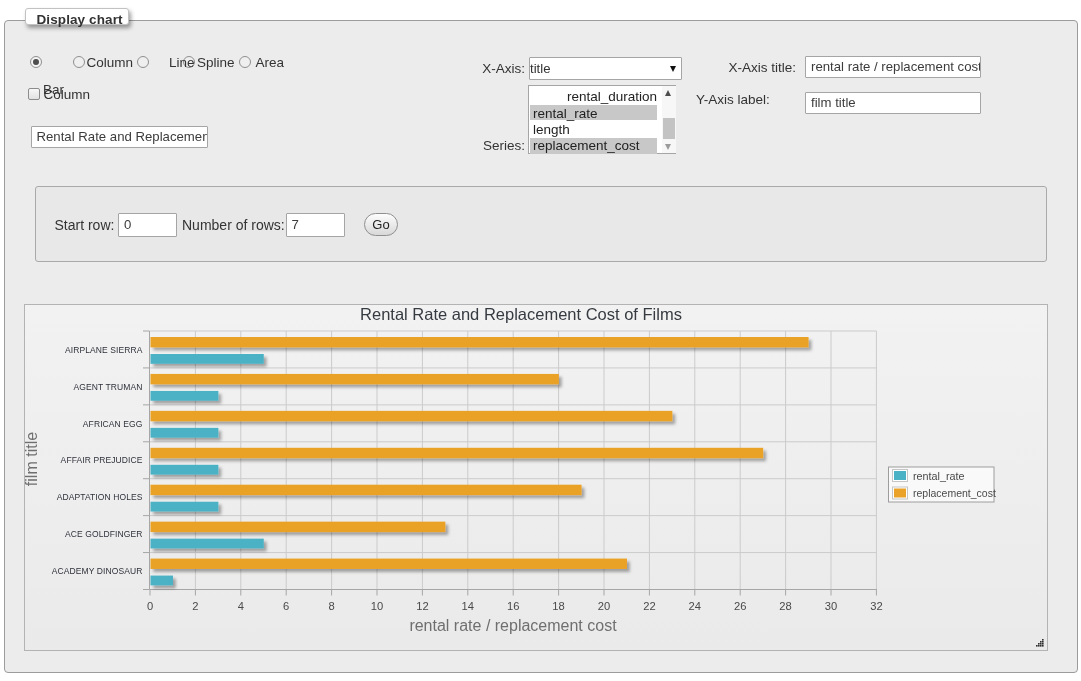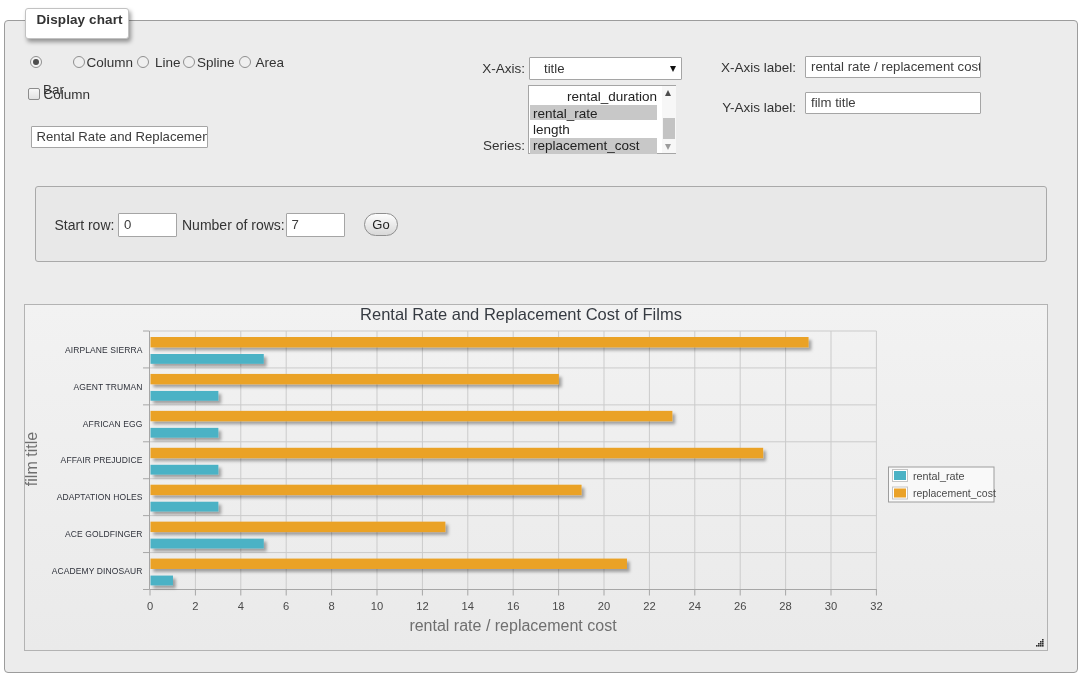--- a/index.html
+++ b/index.html
@@ -3,59 +3,59 @@
 * { margin:0; padding:0; box-sizing:border-box; }
 html,body { width:1081px; height:681px; background:#fff;
   font-family:"Liberation Sans",sans-serif; position:relative; overflow:hidden; }
 .abs { position:absolute; }
 .lbl { position:absolute; font-size:14px; color:#333; white-space:nowrap; }
 .inp { position:absolute; background:#fff; border:1px solid #a5a5a5; border-radius:1px;
   font-size:13.2px; color:#3c3c3c; line-height:20px; padding:0 0 0 5px; overflow:hidden; white-space:nowrap; }
 </style></head>
 <body>
 <div class="abs" style="left:4px;top:20px;width:1074px;height:653px;border:1px solid #9c9c9c;border-radius:4px;background:#ececec;"></div>
-<div class="abs" style="left:25px;top:8px;width:104px;height:31px;background:#fff;border:1px solid #c2c2c2;border-radius:3px;box-shadow:2px 3px 4px rgba(0,0,0,0.38);font-size:13.5px;font-weight:bold;color:#333;line-height:22px;padding-left:10.5px;letter-spacing:0.1px;">Display chart</div>
+<div class="abs" style="left:25px;top:8px;width:104px;height:17px;background:#fff;border:1px solid #c2c2c2;border-radius:3px;box-shadow:2px 3px 4px rgba(0,0,0,0.38);font-size:13.5px;font-weight:bold;color:#333;line-height:22px;padding-left:10.5px;letter-spacing:0.1px;">Display chart</div>
 
 <div class="abs" style="left:29.5px;top:56.2px;width:12px;height:12px;border:1px solid #8f8f8f;border-radius:50%;background:#f4f4f4;"></div>
 <div class="abs" style="left:72.9px;top:56.2px;width:12px;height:12px;border:1px solid #8f8f8f;border-radius:50%;background:#efefef;"></div>
 <div class="abs" style="left:137.0px;top:56.2px;width:12px;height:12px;border:1px solid #8f8f8f;border-radius:50%;background:#efefef;"></div>
 <div class="abs" style="left:183.0px;top:56.2px;width:12px;height:12px;border:1px solid #8f8f8f;border-radius:50%;background:#efefef;"></div>
 <div class="abs" style="left:239.0px;top:56.2px;width:12px;height:12px;border:1px solid #8f8f8f;border-radius:50%;background:#efefef;"></div>
 <div class="abs" style="left:32.9px;top:59.4px;width:5.8px;height:5.8px;border-radius:50%;background:#4e4e4e;"></div>
 <div class="lbl" style="left:43.0px;top:55px;font-size:13.5px;margin-top:27px;">Bar</div>
 <div class="lbl" style="left:86.5px;top:55px;font-size:13.5px;">Column</div>
-<div class="lbl" style="left:155px;top:55px;font-size:13.5px;">Line</div>
+<div class="lbl" style="left:169px;top:55px;font-size:13.5px;">Line</div>
 <div class="lbl" style="left:197.0px;top:55px;font-size:13.5px;">Spline</div>
 <div class="lbl" style="left:255.5px;top:55px;font-size:13.5px;text-align:center;">Area</div>
 
 <div class="abs" style="left:28px;top:87.9px;width:12.2px;height:12px;border:1px solid #8c8c8c;border-radius:2px;background:linear-gradient(#f8f8f8,#e2e2e2);"></div>
 <div class="lbl" style="left:43.5px;top:87px;font-size:13.5px;">Column</div>
 
 <div class="inp" style="left:30.5px;top:125.5px;width:177px;height:22px;">Rental Rate and Replacement Cost</div>
 
 <div class="lbl" style="left:425px;top:61px;width:100px;text-align:right;font-size:13.5px;">X-Axis:</div>
-<div class="inp" style="left:529px;top:57px;width:153px;height:23px;line-height:21px;color:#333;padding-left:14px;">title</div>
+<div class="inp" style="left:529px;top:57px;width:153px;height:23px;line-height:21px;color:#333;padding-left:0;">title</div>
 <div class="abs" style="left:670px;top:65.5px;width:0;height:0;border-left:3.5px solid transparent;border-right:3.5px solid transparent;border-top:6px solid #111;"></div>
 
 <div class="lbl" style="left:425px;top:138px;width:100px;text-align:right;font-size:13.5px;">Series:</div>
 <div class="abs" style="left:528px;top:85px;width:148px;height:69px;background:#fff;border:1px solid #a5a5a5;"></div>
 <div class="lbl" style="left:533px;top:88px;width:124px;height:17px;font-size:13.5px;line-height:17px;color:#222;text-align:right;">rental_duration</div>
 <div class="abs" style="left:529.5px;top:104.5px;width:127.5px;height:15.5px;background:#c8c8c8;"></div>
 <div class="lbl" style="left:533px;top:104.5px;font-size:13.5px;line-height:17px;color:#222;">rental_rate</div>
 <div class="lbl" style="left:533px;top:121px;font-size:13.5px;line-height:17px;color:#222;">length</div>
 <div class="abs" style="left:529.5px;top:138px;width:127.5px;height:15.5px;background:#c8c8c8;"></div>
 <div class="lbl" style="left:533px;top:138px;font-size:13.5px;line-height:16px;color:#222;">replacement_cost</div>
 <div class="abs" style="left:661.5px;top:86px;width:14px;height:67px;background:#f7f7f7;"></div>
 <div class="abs" style="left:664.5px;top:90px;width:0;height:0;border-left:3.5px solid transparent;border-right:3.5px solid transparent;border-bottom:6px solid #4e4e4e;"></div>
 <div class="abs" style="left:662.5px;top:118px;width:12px;height:21px;background:#c3c3c3;"></div>
 <div class="abs" style="left:664.5px;top:144px;width:0;height:0;border-left:3.5px solid transparent;border-right:3.5px solid transparent;border-top:6px solid #9b9b9b;"></div>
 
-<div class="lbl" style="left:696px;top:60px;width:100px;text-align:right;font-size:13.5px;">X-Axis label:</div>
+<div class="lbl" style="left:696px;top:60px;width:100px;text-align:right;font-size:13.5px;">X-Axis title:</div>
 <div class="inp" style="left:805px;top:56px;width:176px;height:22px;">rental rate / replacement cost</div>
-<div class="lbl" style="left:696px;top:100px;width:100px;text-align:right;font-size:13.5px;">Y-Axis label:</div>
+<div class="lbl" style="left:696px;top:92px;width:100px;text-align:left;font-size:13.5px;">Y-Axis label:</div>
 <div class="inp" style="left:805px;top:92px;width:176px;height:22px;">film title</div>
 
 <div class="abs" style="left:35px;top:186px;width:1012px;height:76px;border:1px solid #a9a9a9;border-radius:3px;background:#e8e8e8;"></div>
 <div class="lbl" style="left:54.5px;top:217px;">Start row:</div>
 <div class="inp" style="left:118px;top:213px;width:59px;height:24px;line-height:22px;">0</div>
 <div class="lbl" style="left:182px;top:217px;">Number of rows:</div>
 <div class="inp" style="left:285.5px;top:213px;width:59px;height:24px;line-height:22px;">7</div>
 <div class="abs" style="left:364px;top:212.5px;width:34px;height:23px;border:1px solid #8f8f8f;border-radius:11.5px;background:linear-gradient(#fdfdfd,#d8d8d8);font-size:13px;color:#222;text-align:center;line-height:21px;">Go</div>
 
 <div class="abs" style="left:24px;top:304px;width:1024px;height:347px;border:1px solid #b3b3b3;background:linear-gradient(#f2f2f2,#eaeaea);"></div>

